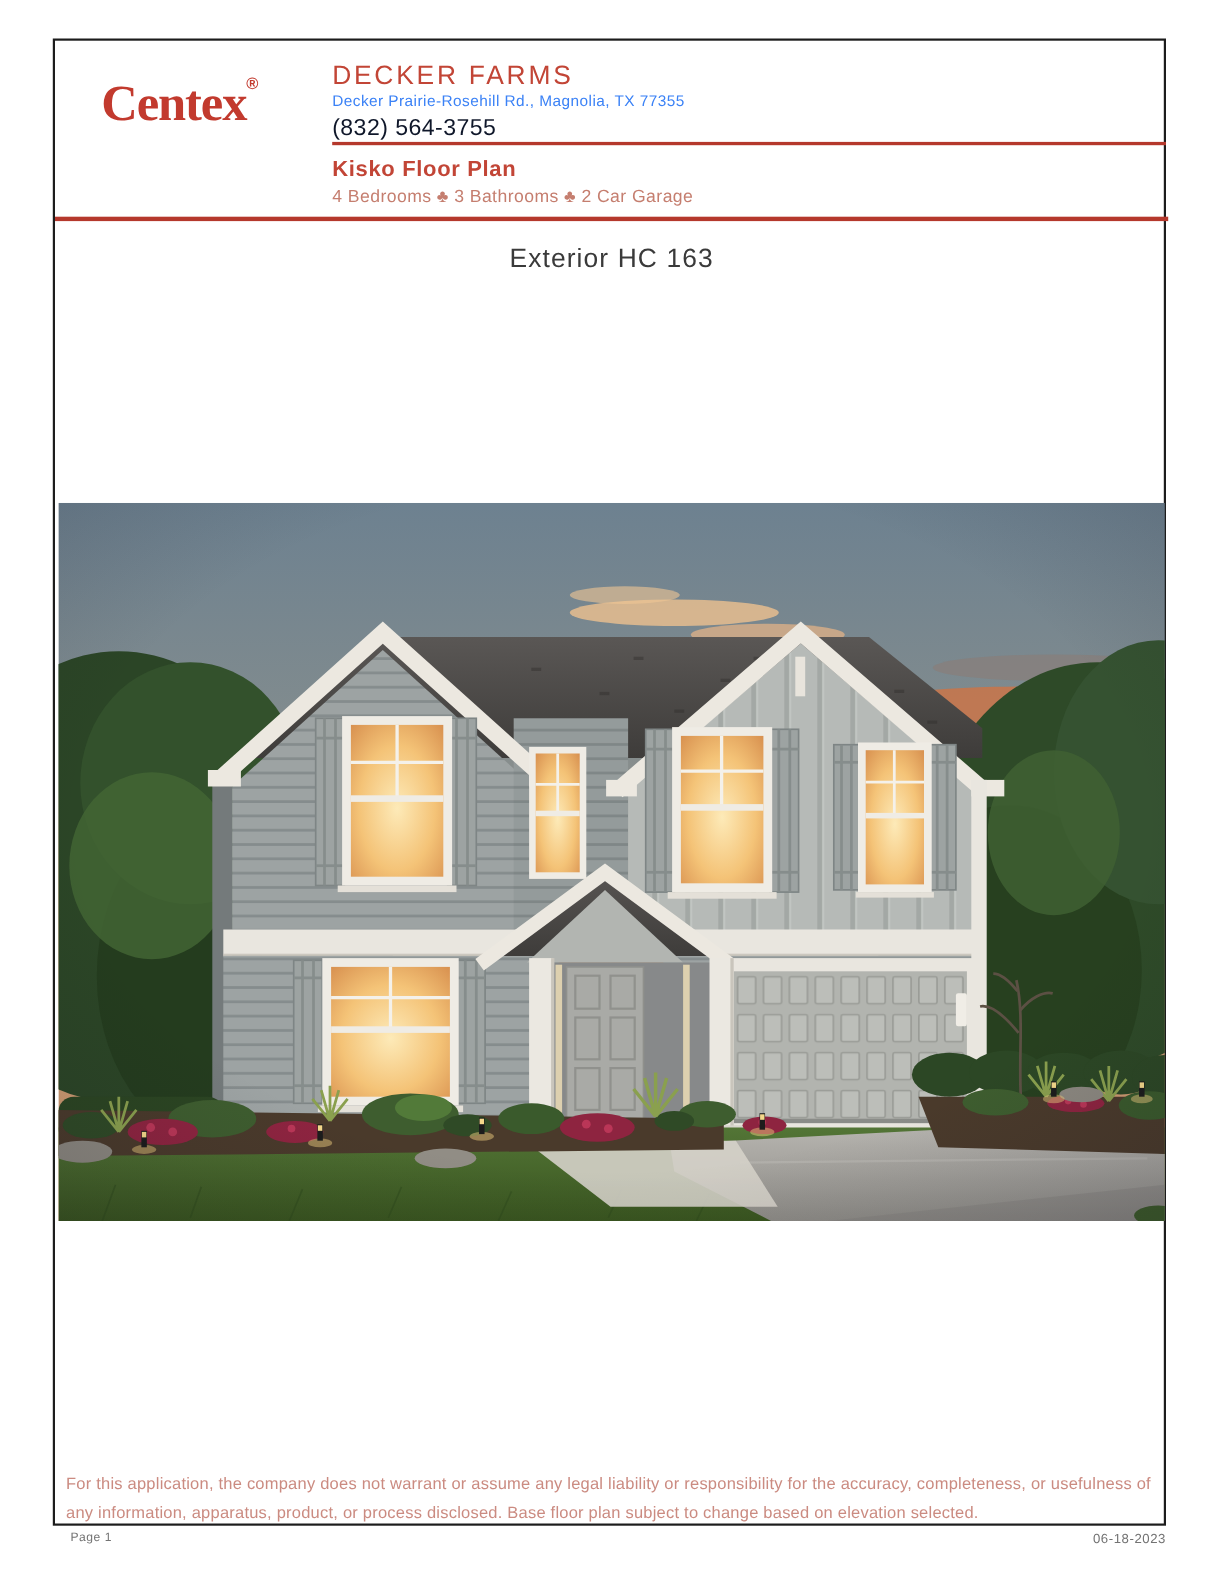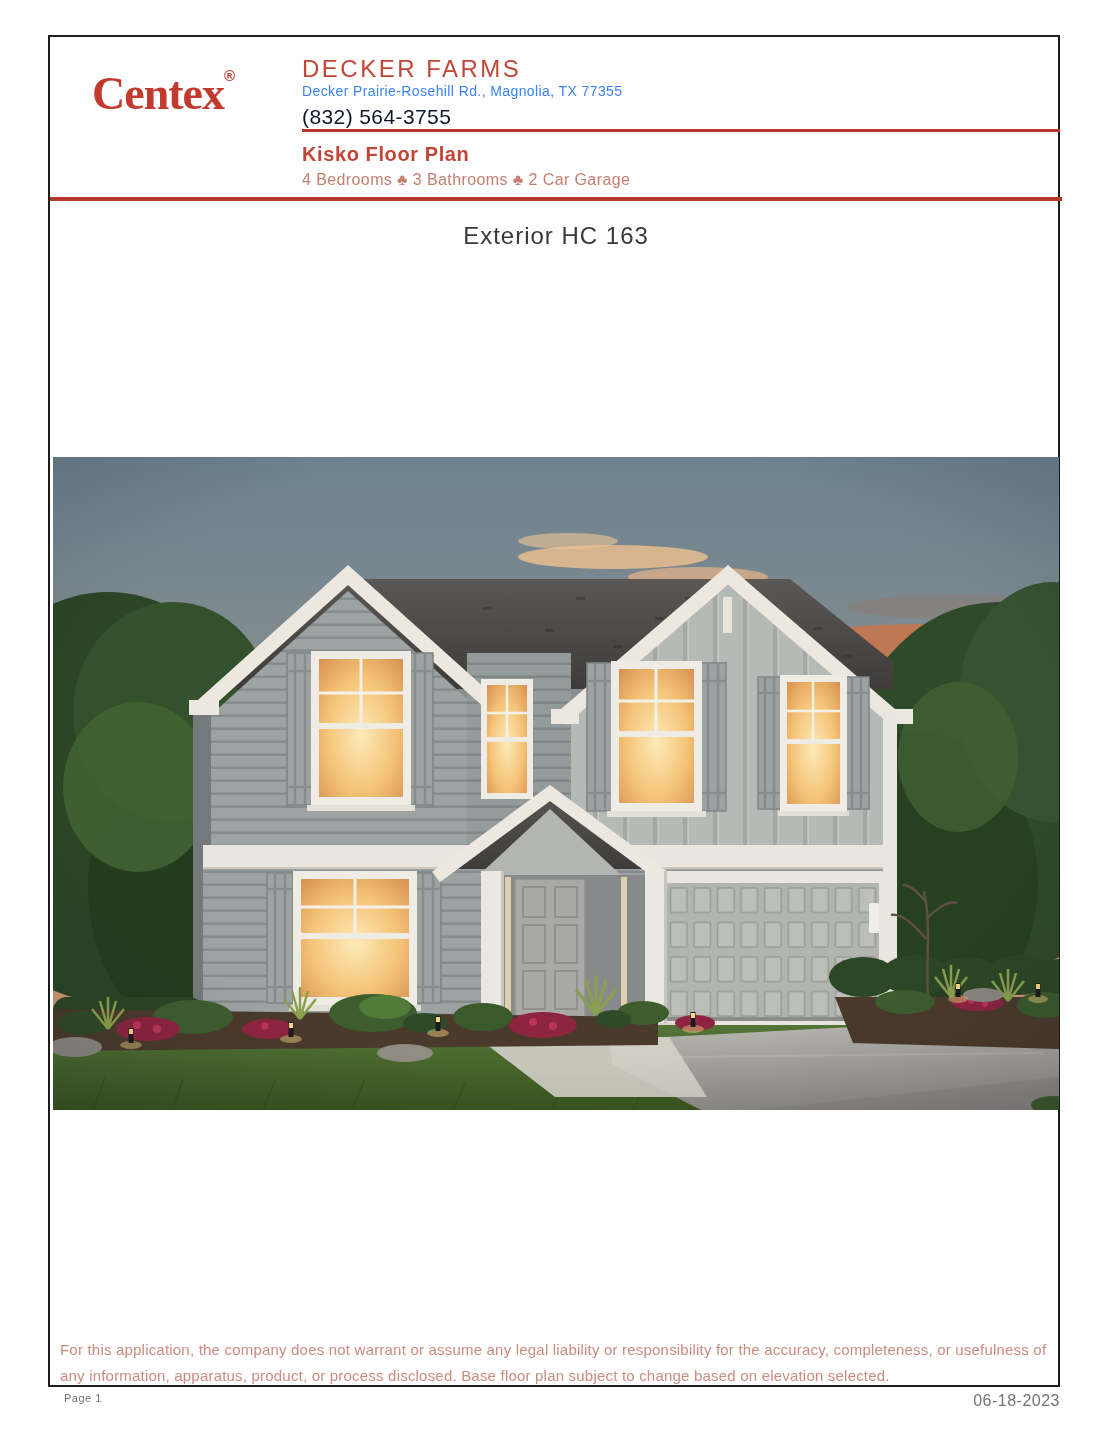--- a/index.html
+++ b/index.html
@@ -37,21 +37,21 @@
   }
   .photo svg{display:block;}
   .disclaimer{
     position:absolute;left:10px;top:1300px;width:992px;
     font-size:15px;line-height:25.5px;letter-spacing:.2px;color:#cb8b81;
   }
   .footer-left{
     position:absolute;left:48px;top:1392px;font-size:11px;color:#737373;letter-spacing:.5px;margin-left:16px;
   }
   .footer-right{
-    position:absolute;right:52px;top:1392px;font-size:16px;color:#737373;letter-spacing:.5px;
+    position:absolute;right:52px;top:1392px;font-size:12px;color:#737373;letter-spacing:.5px;
   }
 </style>
 </head>
 <body>
 
 <div class="page">
 
   <div class="logo"><span>Centex</span><sup>®</sup></div>
 
   <div class="hcol community">DECKER FARMS</div>

